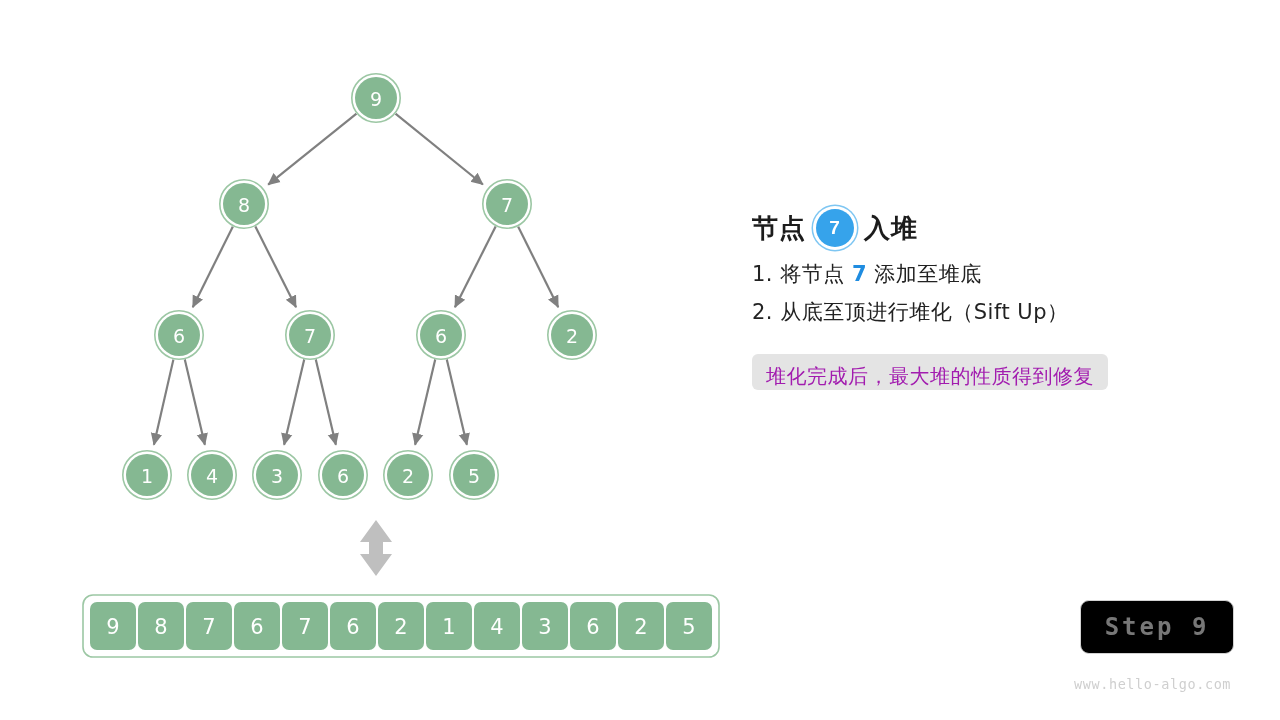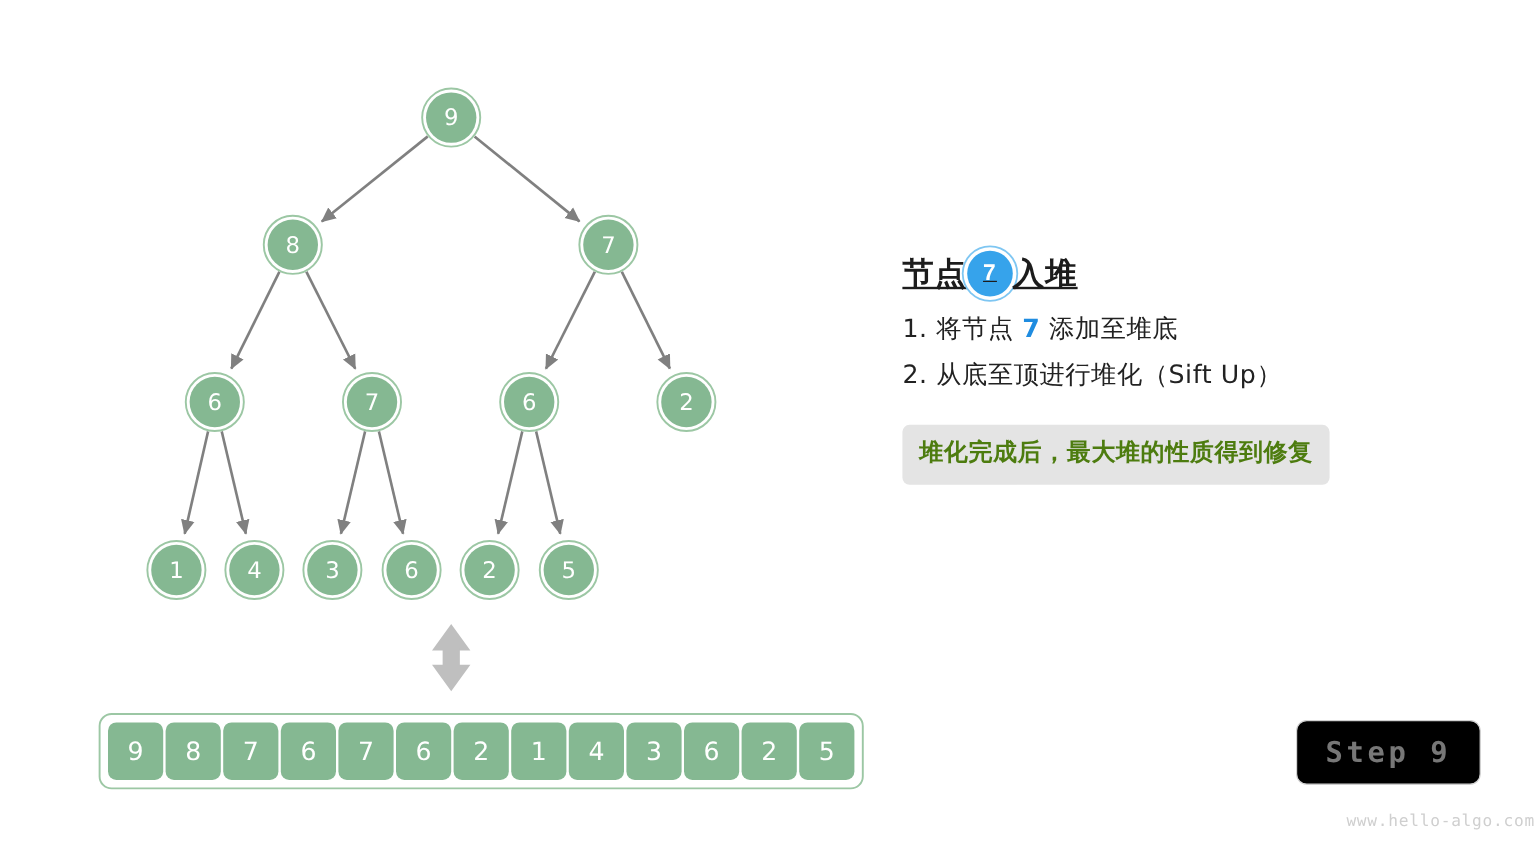--- a/index.html
+++ b/index.html
@@ -33,23 +33,23 @@
     left: 752px;
     top: 206px;
     width: 440px;
   }
   .panel-title {
     font-size: 26px;
     font-weight: bold;
     color: #1c1c1c;
     display: flex;
     align-items: center;
+    gap: 10px;
     letter-spacing: 1px;
     height: 44px;
-    text-decoration: underline;
   }
   .title-badge {
     width: 38px;
     height: 38px;
     border-radius: 50%;
     background: #36a3eb;
     box-shadow: 0 0 0 3px #ffffff, 0 0 0 4.5px #7ec6f2;
     color: #ffffff;
     font-size: 19px;
     font-weight: bold;
@@ -67,28 +67,27 @@
     font-family: "DejaVu Sans", "Liberation Sans", sans-serif;
   }
   .step-line .num-hl {
     color: #1f8ce0;
     font-weight: bold;
   }
   .note-box {
     display: inline-block;
     margin-top: 28px;
     background: #e4e4e4;
-    color: #4d7c0f;
+    color: #a21caf;
     font-size: 20px;
-    padding: 9px 14px 14px 14px;
+    padding: 9px 14px 0 14px;
     border-radius: 6px;
     letter-spacing: 0.5px;
     white-space: nowrap;
     font-family: "DejaVu Sans", "Liberation Sans", sans-serif;
-    font-weight: bold;
   }
   
   #step-chip {
     position: absolute;
     left: 1080px;
     top: 600px;
     width: 152px;
     height: 52px;
     border: 1.4px solid #d2d2d2;
     border-radius: 9px;
@@ -103,21 +102,20 @@
     font-family: "DejaVu Sans Mono", "Liberation Mono", monospace;
   }
   #watermark {
     position: absolute;
     left: 1074px;
     top: 676px;
     color: #cfcfcf;
     font-size: 13.5px;
     letter-spacing: 0.6px;
     font-family: "DejaVu Sans Mono", "Liberation Mono", monospace;
-    margin-left: 48px;
   }
   
   .node-label {
     fill: #ffffff;
     font-size: 19px;
     font-family: "DejaVu Sans", "Liberation Sans", sans-serif;
     text-anchor: middle;
     dominant-baseline: central;
   }
   .cell-label {

